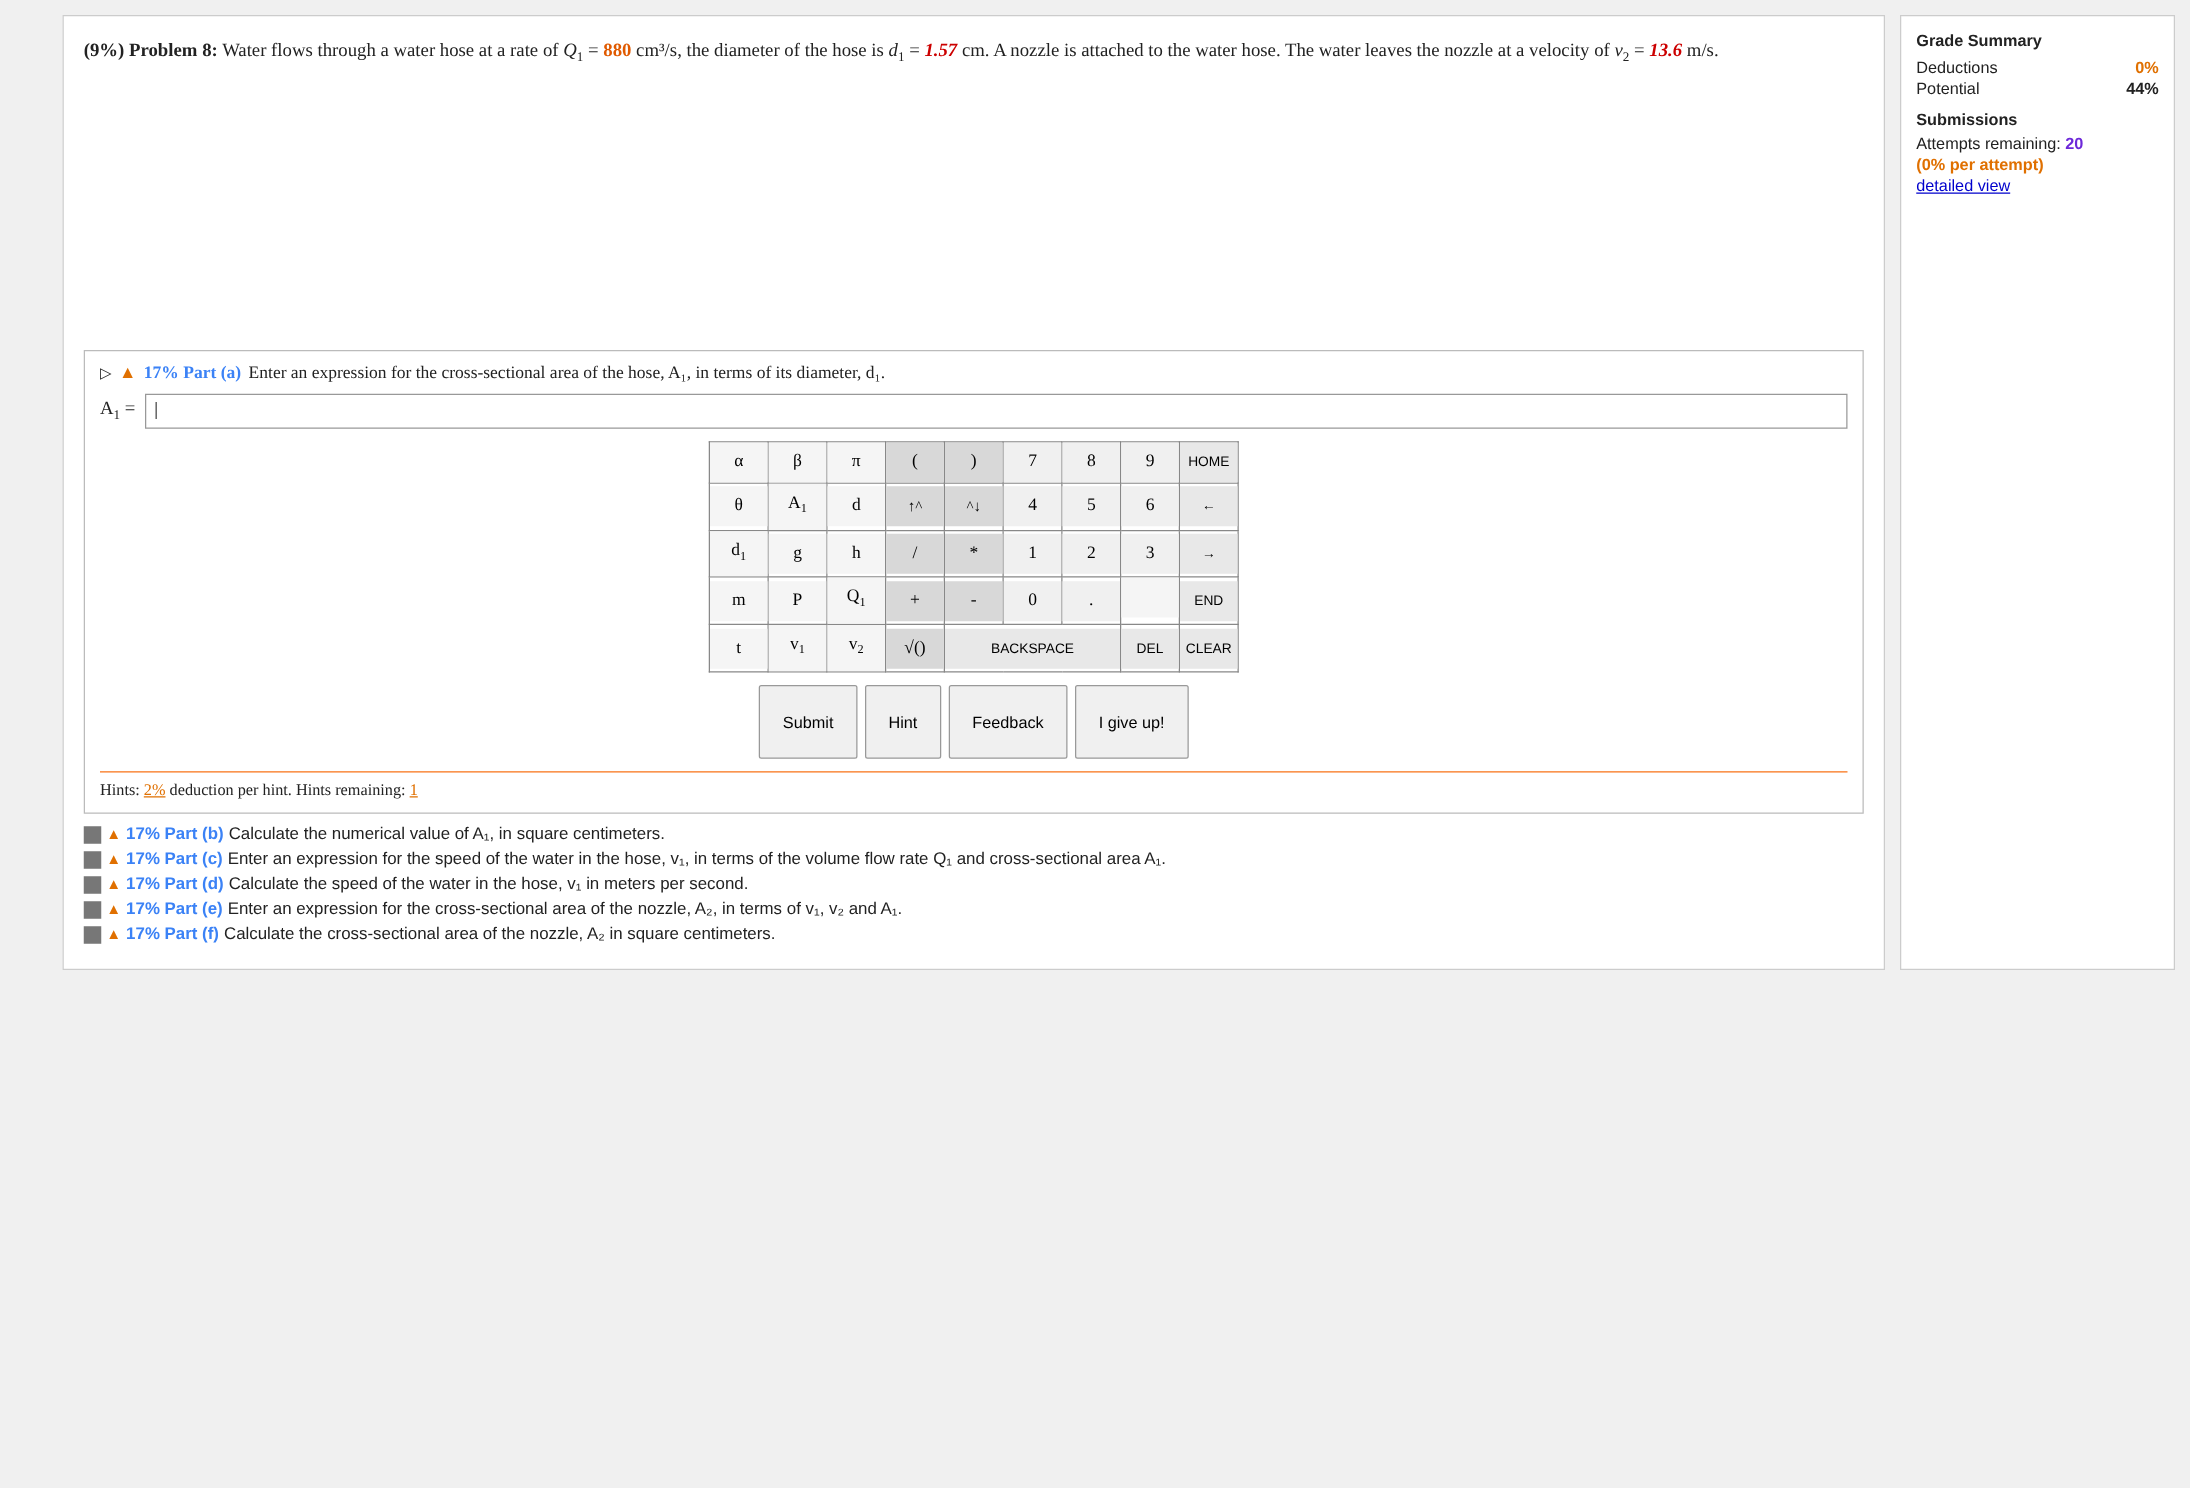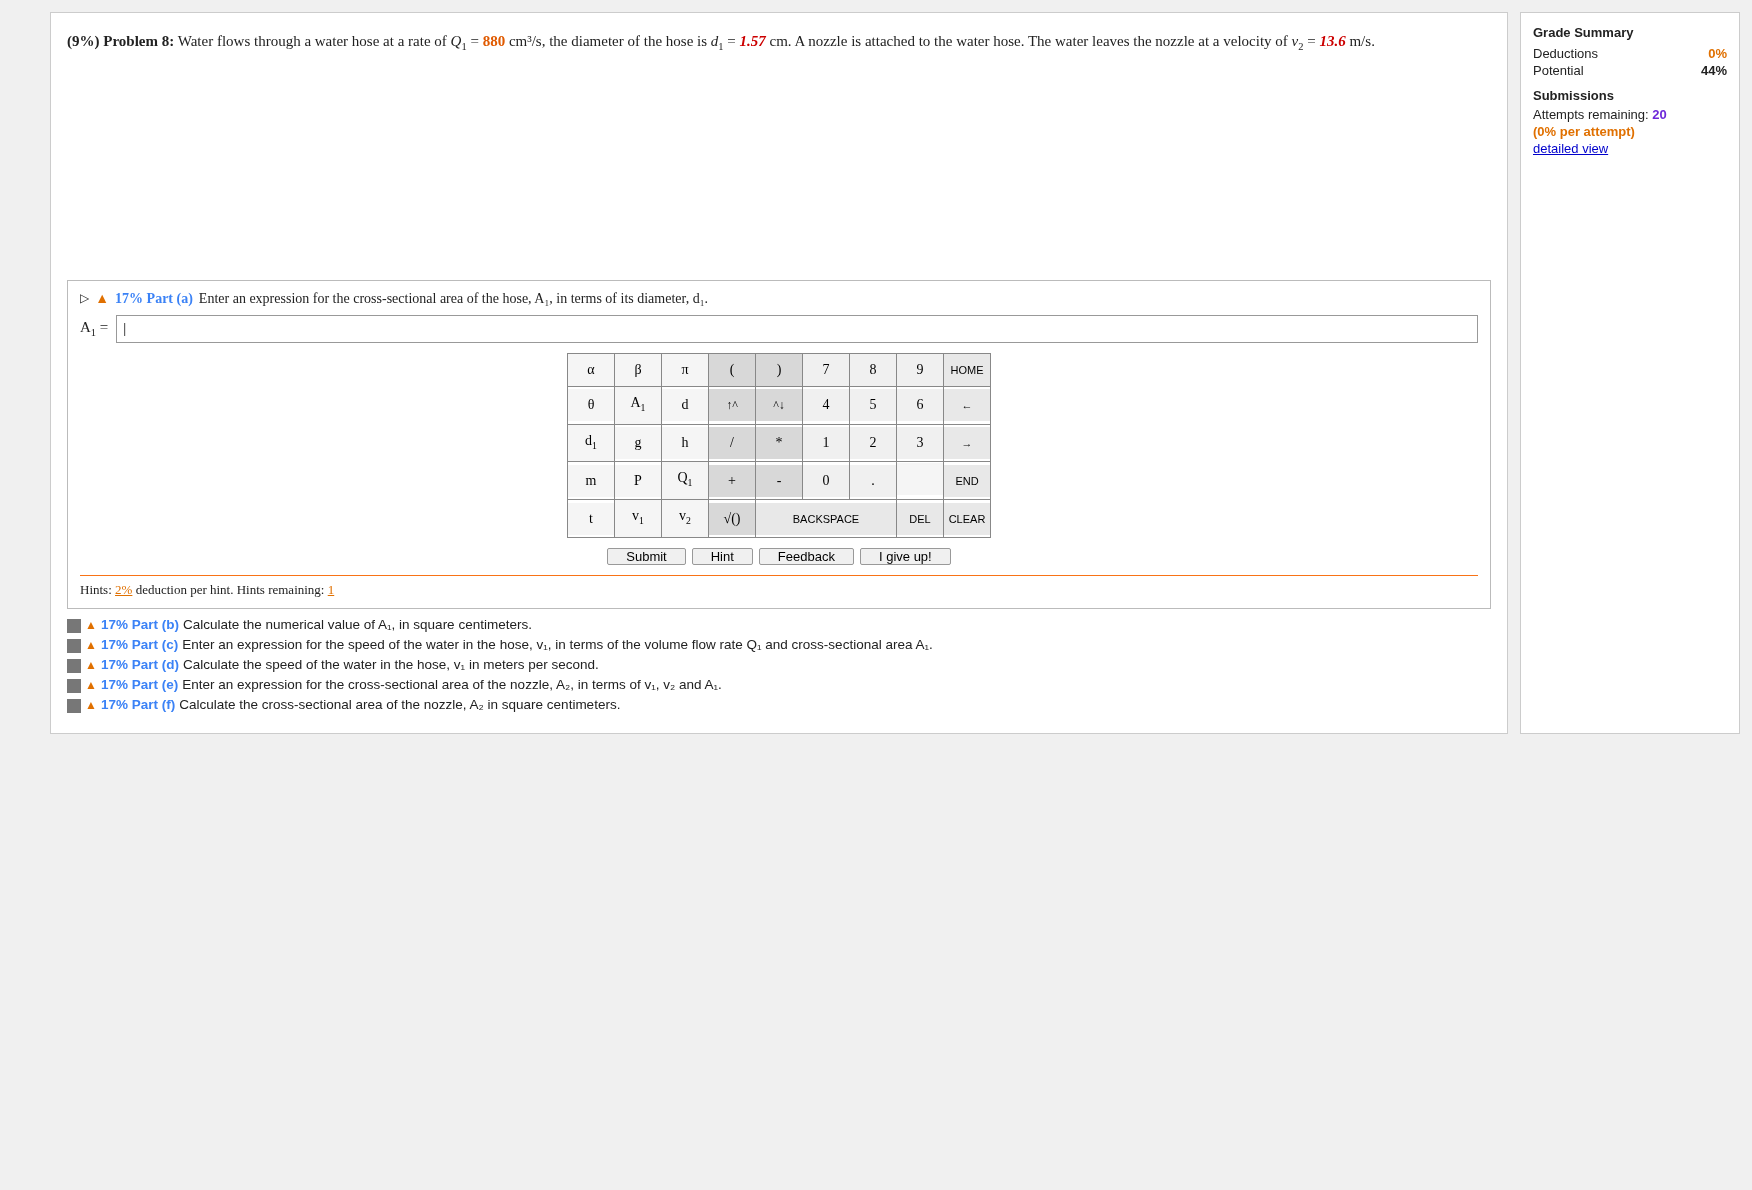--- a/index.html
+++ b/index.html
@@ -120,21 +120,21 @@
     }
 
     
     .action-buttons {
       display: flex;
       justify-content: center;
       gap: 6px;
       margin-bottom: 10px;
     }
     .action-btn {
-      padding: 0 18px;
+      padding: 21px 18px;
       font-size: 13px;
       font-family: Arial, sans-serif;
       border: 1px solid #999;
       background: #f0f0f0;
       cursor: pointer;
       border-radius: 2px;
     }
 
     
     .hints-feedback-row {

